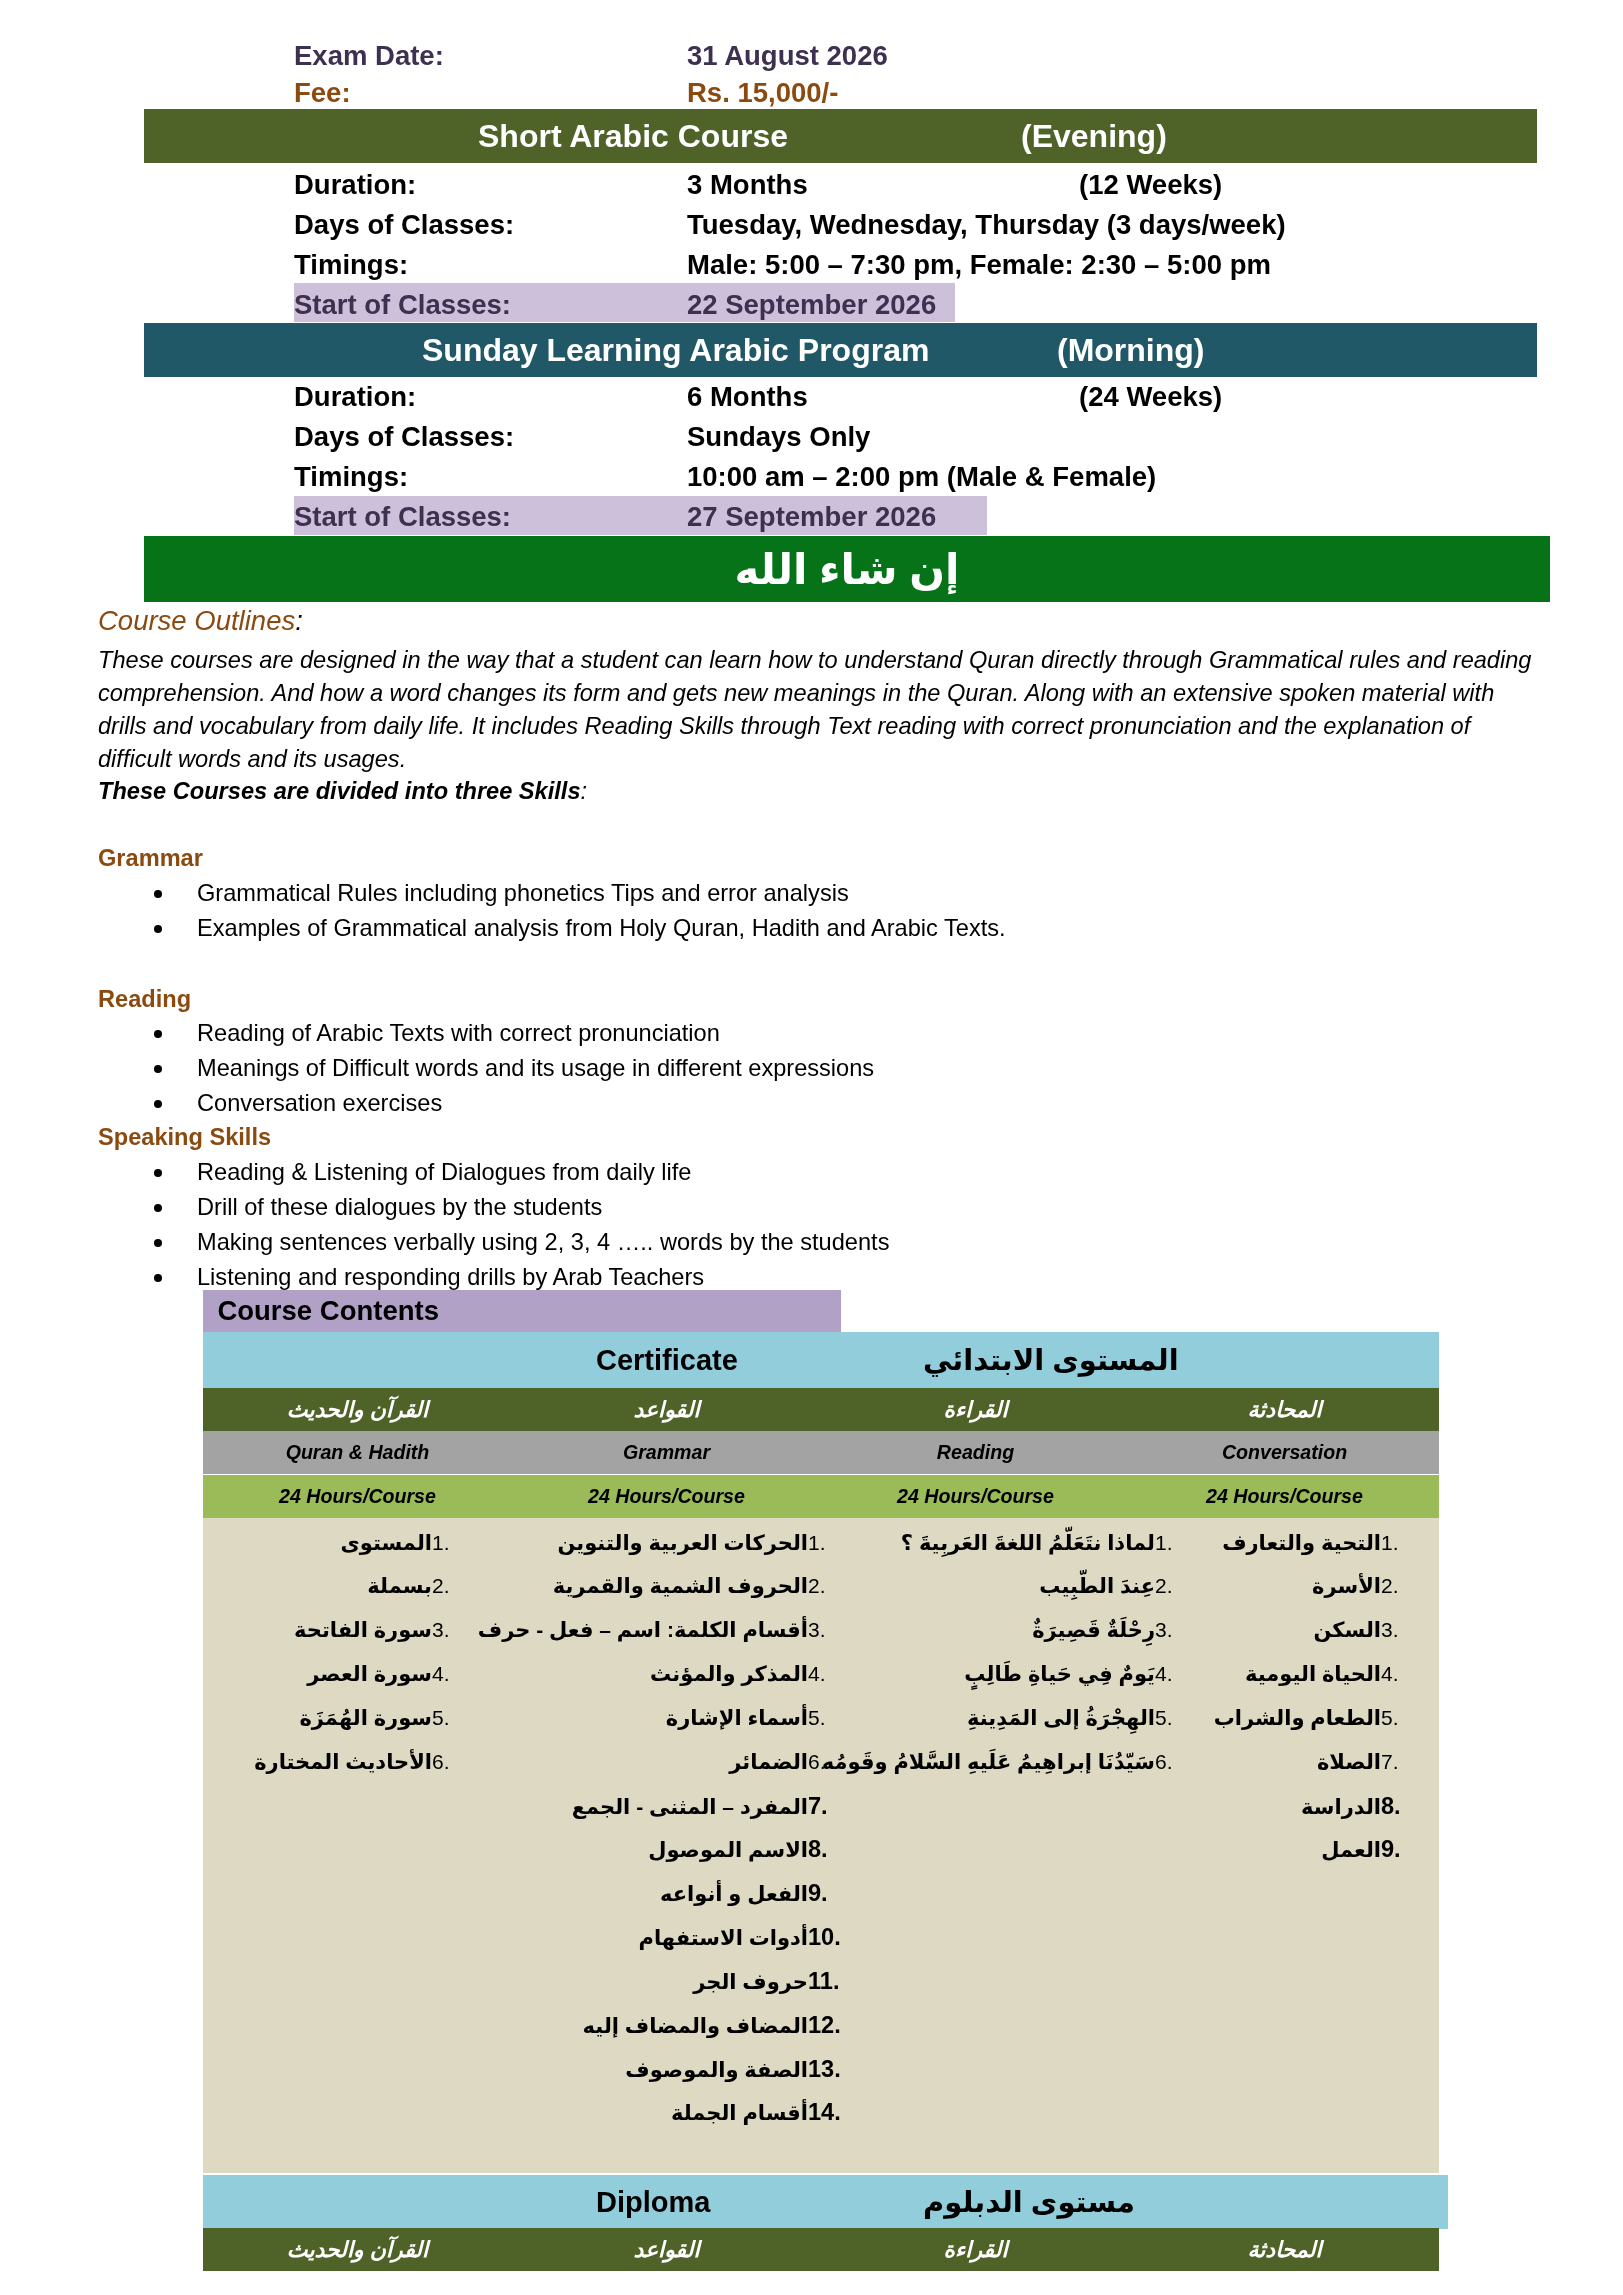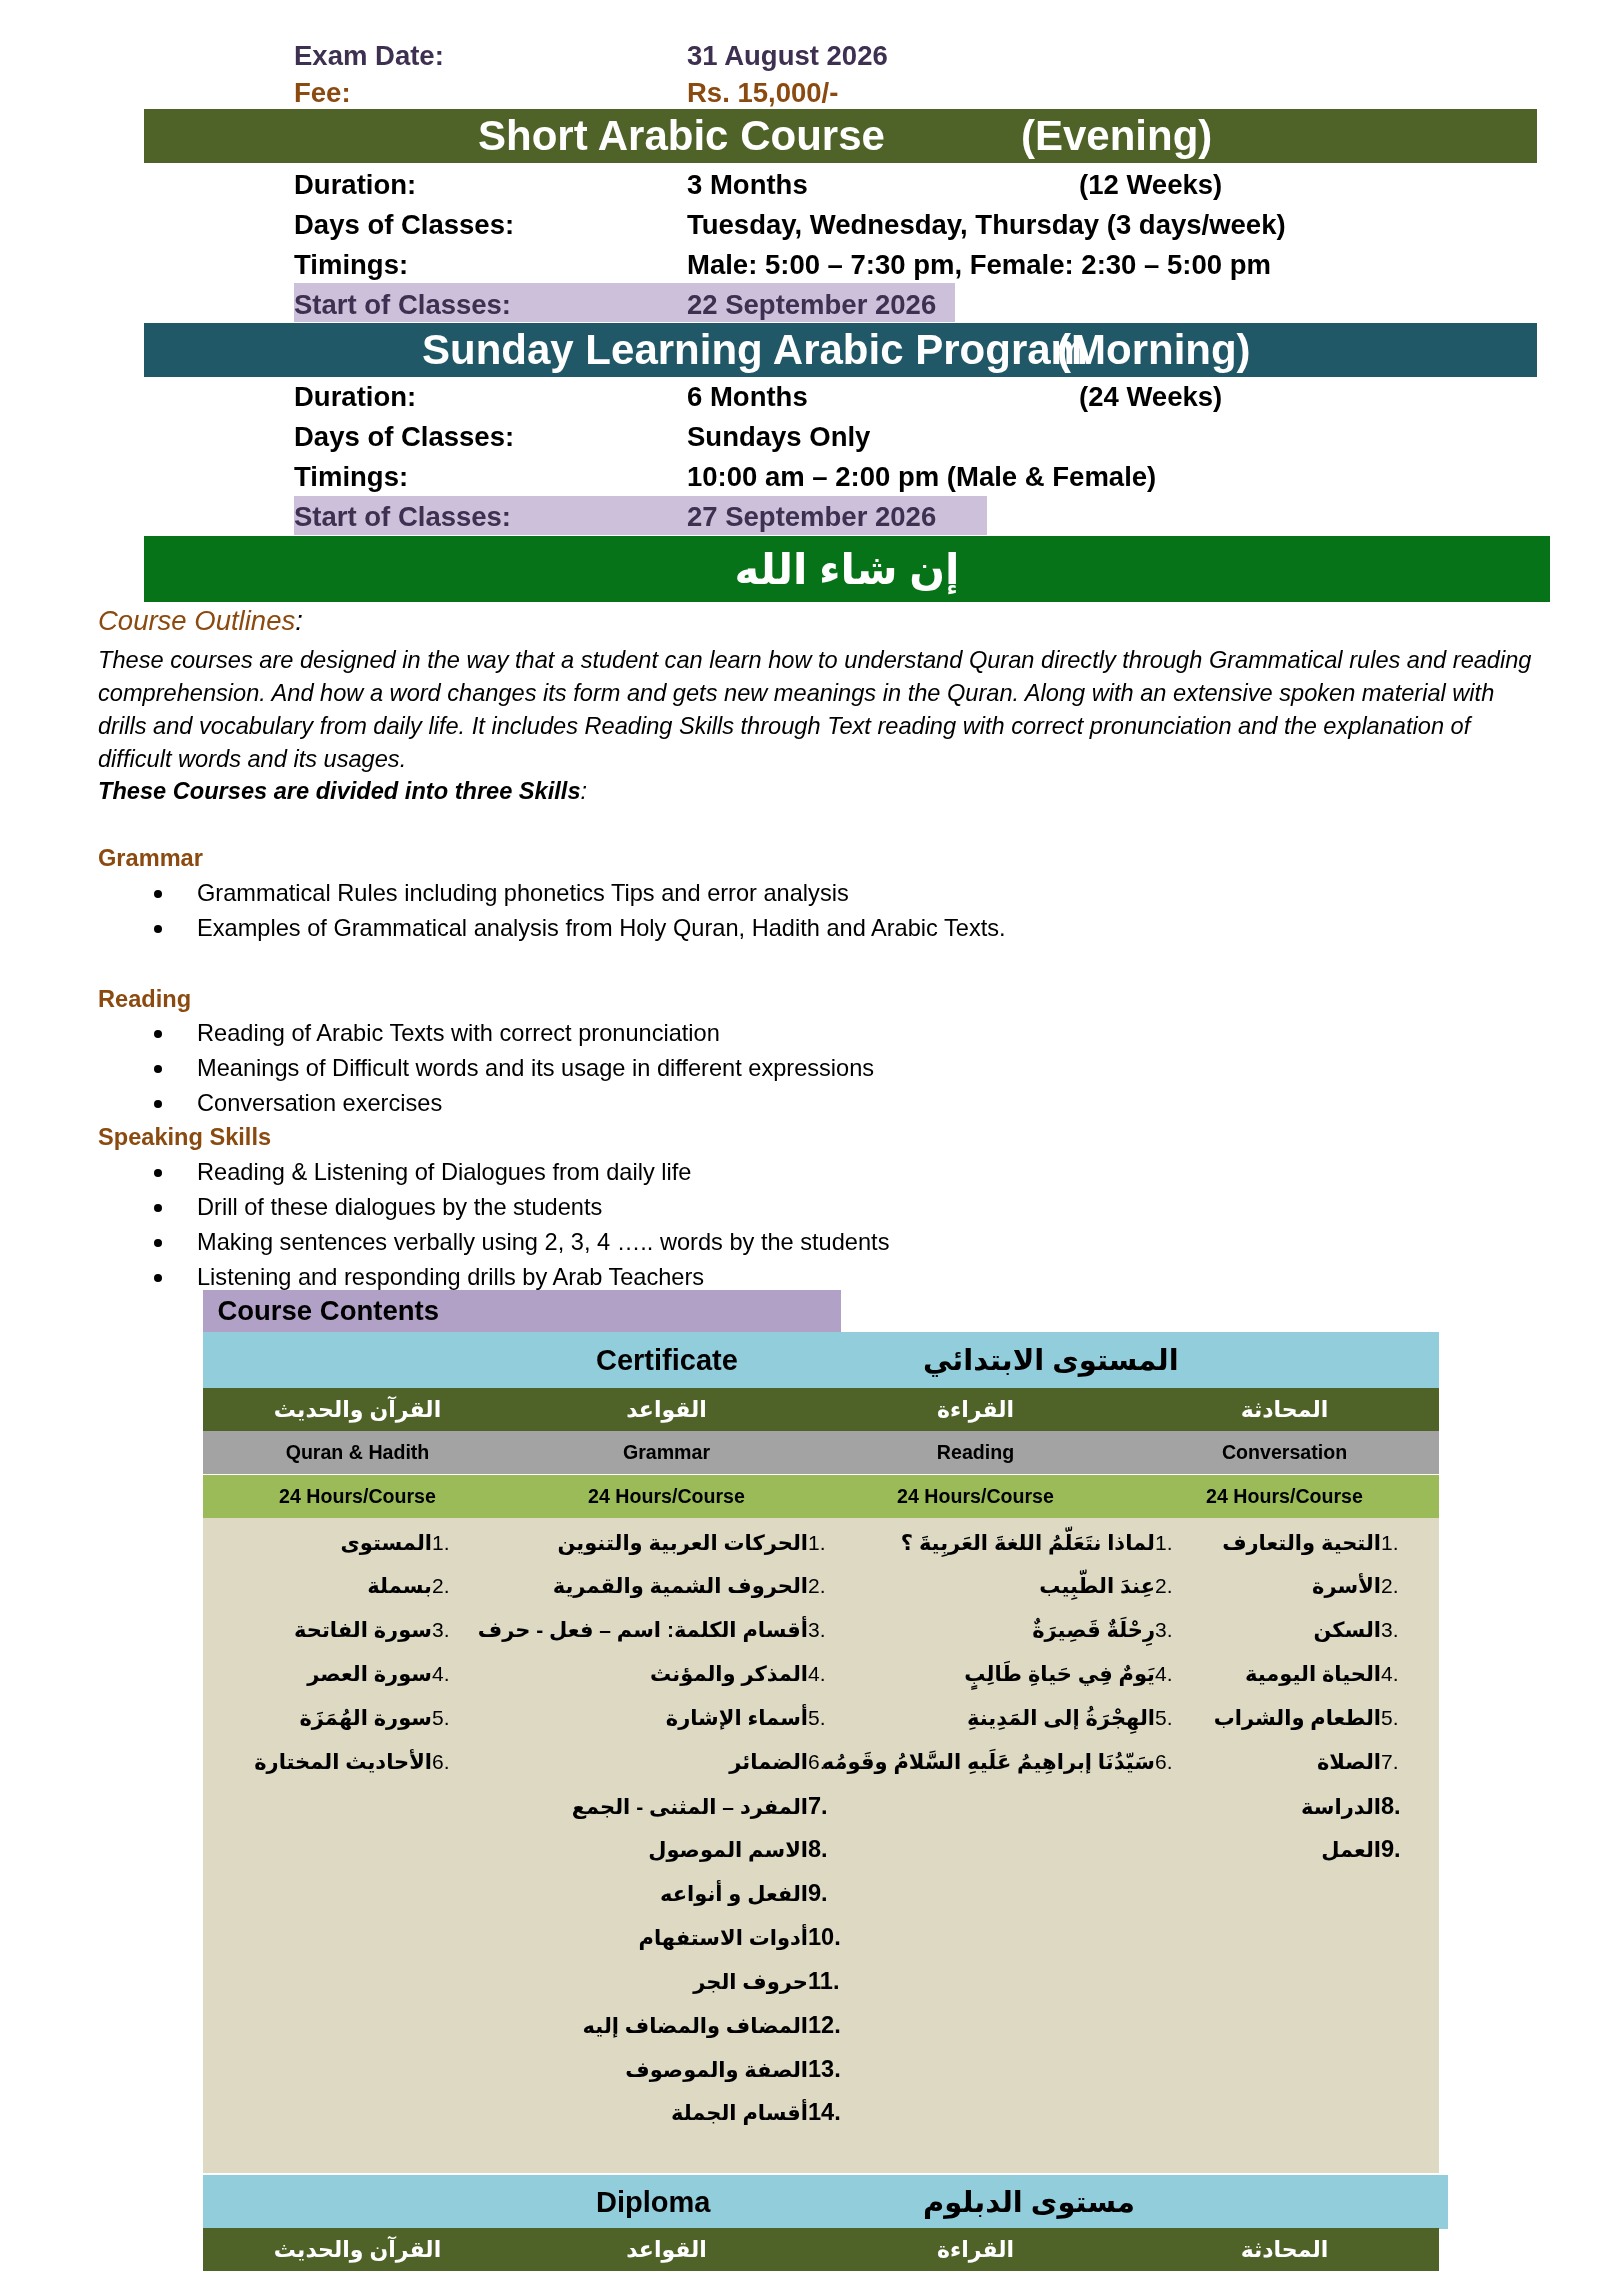--- a/index.html
+++ b/index.html
@@ -9,21 +9,21 @@
     color: #000;
   }
   .abs { position: absolute; }
   .row { position: absolute; left: 294px; font-weight: bold; font-size: 27.5px; line-height: 39px; height: 39px; white-space: nowrap; }
   .row .lbl { position: absolute; left: 0; }
   .row .val { position: absolute; left: 393px; }
   .row .extra { position: absolute; left: 785px; }
   .purple-text { color: #3d3050; }
   .brown-text { color: #8a4a10; }
   .hl { background: #ccc0da; }
-  .band { position: absolute; left: 144px; color: #fff; font-weight: bold; font-size: 42px; text-align: center; }
+  .band { position: absolute; left: 144px; color: #fff; font-weight: bold; font-size: 32px; text-align: center; }
   .band span { position: absolute; top: 50%; transform: translateY(-50%); white-space: nowrap; }
 
   .outline-head { position: absolute; left: 98px; top: 605px; font-size: 27.5px; color: #8a4a10; font-style: italic; }
   .outline-head .colon { color: #000; }
   .para { position: absolute; left: 98px; top: 644px; width: 1439px; font-style: italic; font-size: 23.6px; line-height: 33px; }
   .para-bold { position: absolute; left: 98px; top: 778px; font-style: italic; font-weight: bold; font-size: 23.6px; }
   .sec-head { position: absolute; left: 98px; font-weight: bold; font-size: 23.6px; color: #8a4a10; }
   ul.blist { position: absolute; left: 154px; margin: 0; padding: 0; list-style: none; }
   ul.blist li { font-size: 23.6px; line-height: 35px; height: 35px; position: relative; padding-left: 43px; white-space: nowrap; }
   ul.blist li .dot { position: absolute; left: 0; top: 14.4px; width: 7.9px; height: 7.9px; border-radius: 50%; background: #000; }
@@ -33,21 +33,21 @@
 
   .tbl { position: absolute; left: 203px; width: 1236px; }
   .lvl { position: absolute; left: 0; width: 100%; background: #92cddc; font-weight: bold; font-size: 29px; }
   .lvl .en { position: absolute; left: 393px; top: 50%; transform: translateY(-50%); }
   .lvl .ar { position: absolute; left: 720px; top: 50%; transform: translateY(-50%); direction: rtl; }
   .hdr { position: absolute; left: 0; width: 100%; display: flex; }
   .hdr > div { flex: 1; text-align: center; }
   .hdr.ar { background: #4f6228; color: #fff; font-weight: bold; font-size: 22px; direction: ltr; }
   .hdr.en { background: #a3a3a3; font-weight: bold; font-size: 19.6px; }
   .hdr.hrs { background: #9bbb59; font-weight: bold; font-size: 19.6px; }
-  .hdr > div { display: flex; align-items: center; justify-content: center; }
+  .hdr > div { display: flex; align-items: center; justify-content: center; font-style: italic; }
   .items { position: absolute; left: 0; width: 100%; background: #ddd9c3; }
   .col { position: absolute; top: 0; }
   .item { position: absolute; right: 0; white-space: nowrap; font-weight: bold; font-size: 21px; height: 44px; line-height: 44px; direction: rtl; }
   .item .num { display: inline-block; width: 49px; font-weight: normal; font-family: "Liberation Sans", sans-serif; }
   .item .num.b { font-weight: bold; font-size: 23.6px; }
   .item .txt { display: inline-block; }
 </style>
 </head>
 <body>
 

